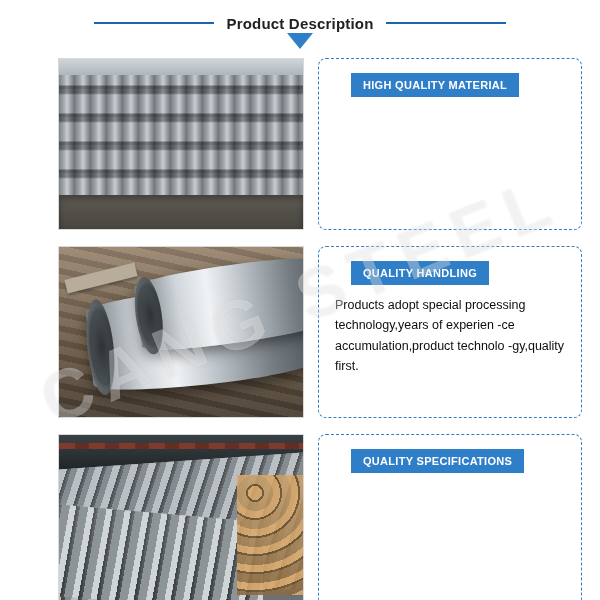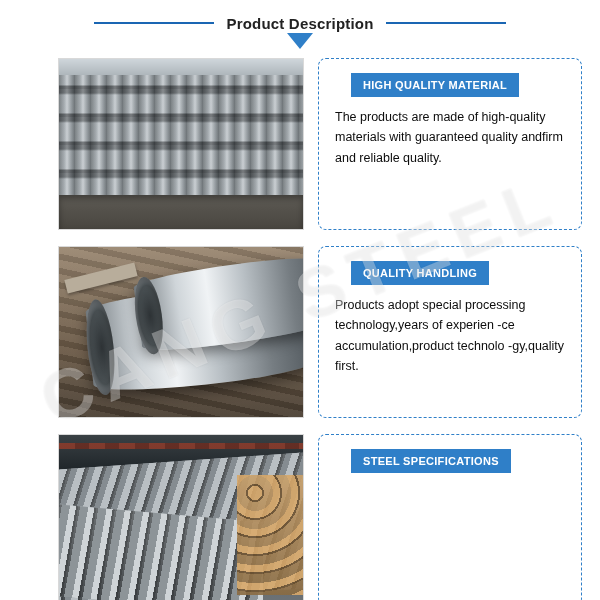--- a/index.html
+++ b/index.html
@@ -265,21 +265,20 @@
 
   <div class="rows">
 
     <div class="row">
       <div class="photo">
         <div class="inner pipes1"></div>
         <div class="sky1"></div>
       </div>
       <div class="card">
         <div class="badge">HIGH QUALITY MATERIAL</div>
-        <div class="card-body">The products are made of high-quality materials with guaranteed quality andfirm and reliable quality.</div>
       </div>
     </div>
 
     <div class="row">
       <div class="photo">
         <div class="inner ground2"></div>
         <div class="plank2"></div>
         <div class="bigpipe pipeA">
             <div class="mouth"></div>
           </div>
@@ -295,21 +294,21 @@
 
     <div class="row">
       <div class="photo">
         <div class="inner pipes3"></div>
         <div class="rack3"></div>
         <div class="bundle3"></div>
         <div class="bundle3b"></div>
         <div class="ends3"></div>
       </div>
       <div class="card">
-        <div class="badge">STEEL SPECIFICATIONS</div>
+        <div class="badge">QUALITY SPECIFICATIONS</div>
       </div>
     </div>
 
   </div>
 
   <div class="watermark">
     <span>CANG STEEL</span>
   </div>
 
 </div>

